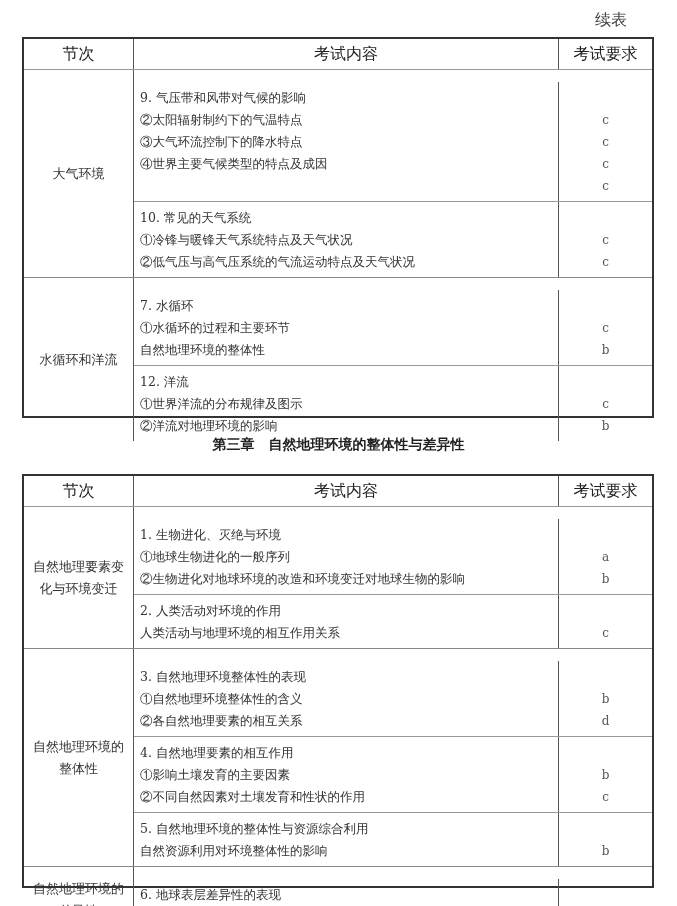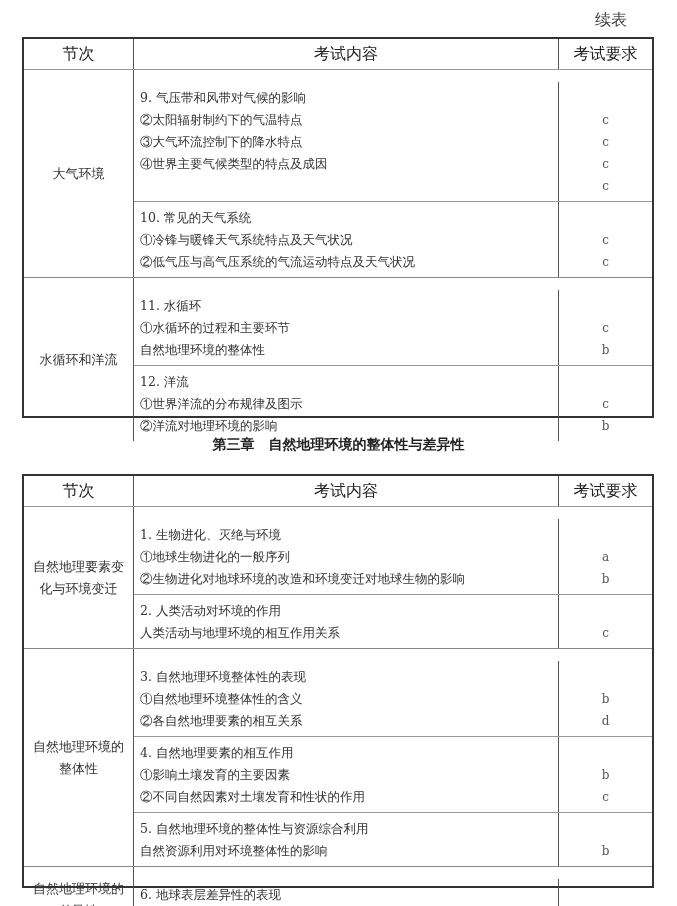--- a/index.html
+++ b/index.html
@@ -66,21 +66,21 @@
             <div class="req">c</div>
           </div>
         </div>
       </div>
     </div>
     <div class="sec">
       <div class="sec-name">水循环和洋流</div>
       <div class="items">
         <div class="item">
           <div class="content">
-            <div class="line">11. 水循环</div>
+            <div class="line">7. 水循环</div>
             <div class="line">①水循环的过程和主要环节</div>
             <div class="line">自然地理环境的整体性</div>
           </div>
           <div class="reqs">
             <div class="req"></div>
             <div class="req">c</div>
             <div class="req">b</div>
           </div>
         </div>
         <div class="item">

